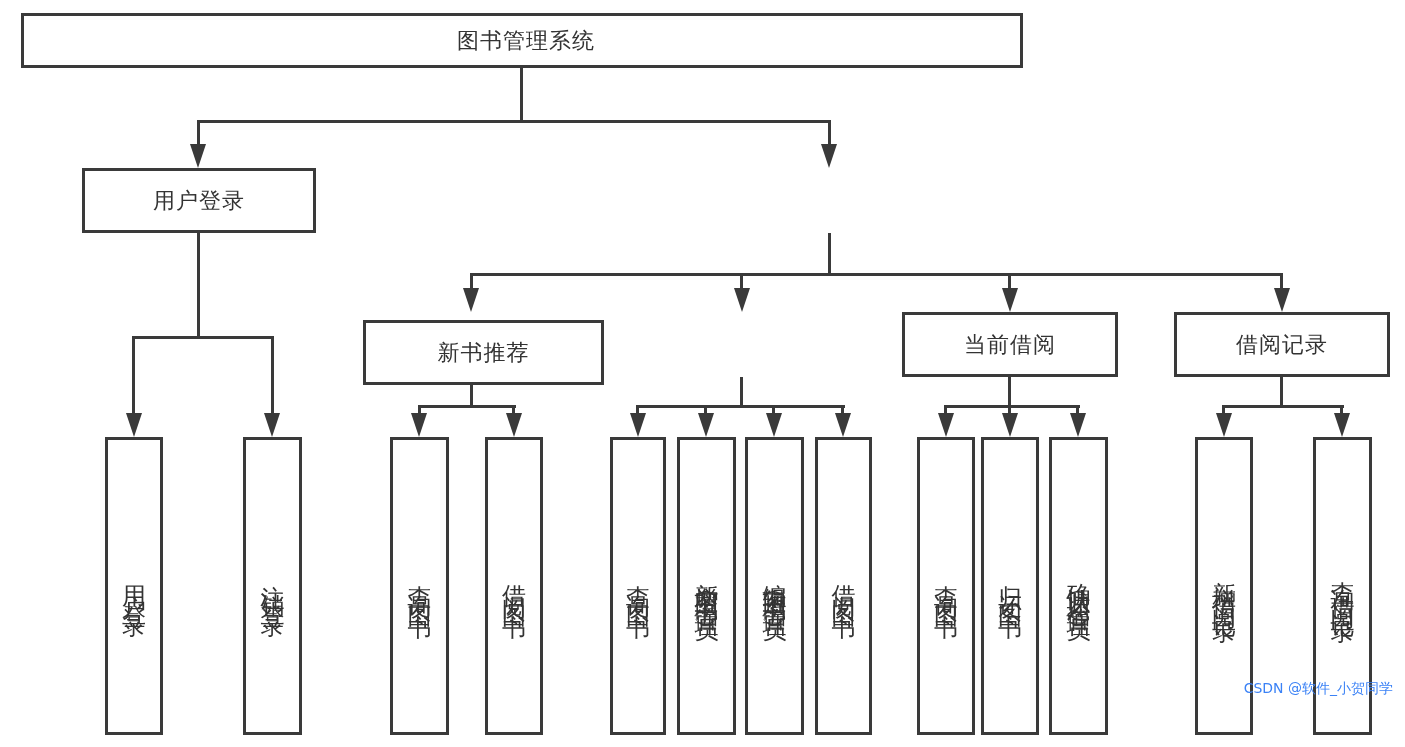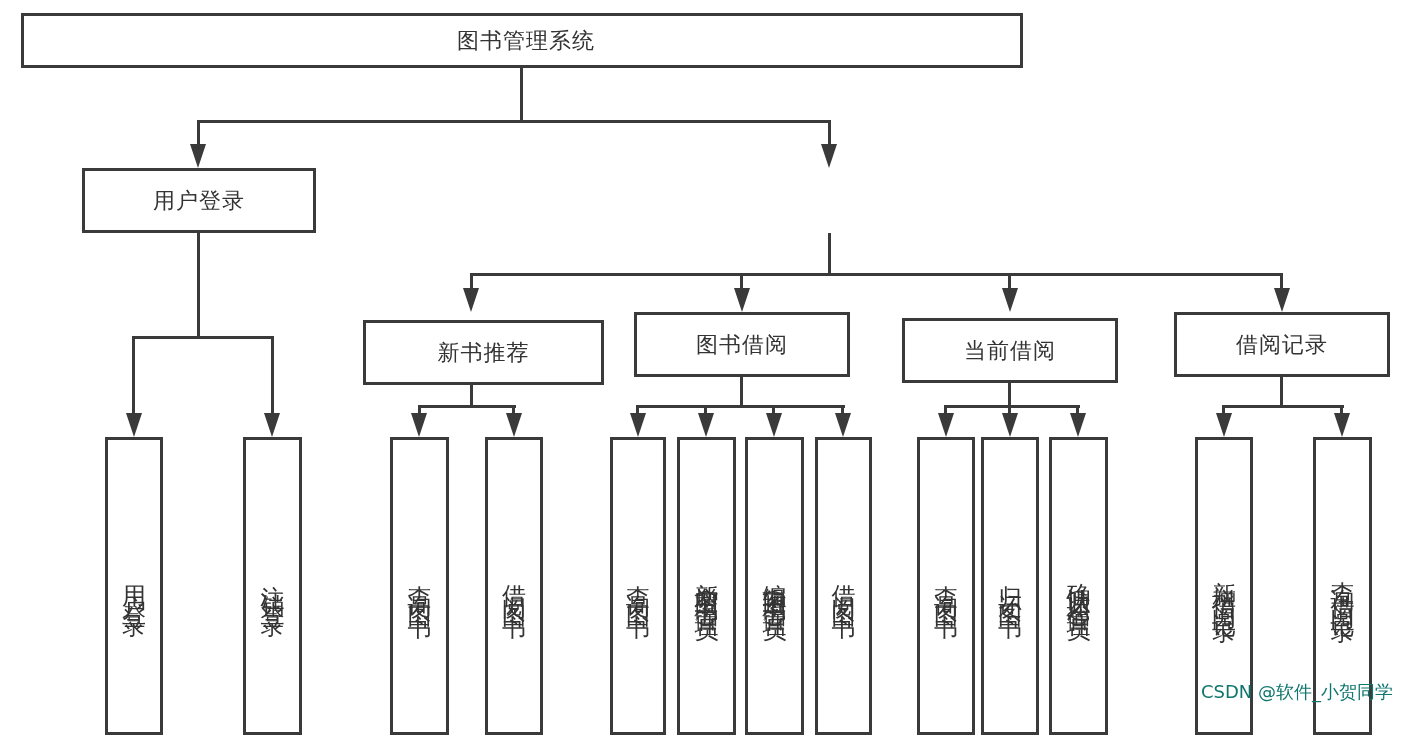--- a/index.html
+++ b/index.html
@@ -34,22 +34,22 @@
   .hline{position:absolute;height:3px;background:#3a3a3a;}
   .arrow{
     position:absolute;width:0;height:0;
     border-left:8px solid transparent;
     border-right:8px solid transparent;
     border-top:24px solid #3a3a3a;
   }
   .watermark{
     position:absolute;
     right:12px;top:680px;
-    font-size:18px;
-    color:#0f766e;
+    font-size:14px;
+    color:#3b82f6;
     white-space:nowrap;
   }
 </style>
 </head>
 <body>
 
 <div class="canvas">
 
   <div class="vline" style="left:520px;top:68px;height:54px;"></div>
   <div class="hline" style="left:197px;top:120px;width:634px;"></div>
@@ -114,24 +114,21 @@
     <span class="hlabel">图书管理系统</span>
   </div>
 
   <div class="node" style="left:82px;top:168px;width:234px;height:65px;">
     <span class="hlabel">用户登录</span>
   </div>
 
   <div class="node" style="left:363px;top:320px;width:241px;height:65px;">
     <span class="hlabel">新书推荐</span>
   </div>
-  <div class="node" style="left:634px;top:312px;width:216px;height:65px;">
-    <span class="hlabel">图书借阅</span>
-  </div>
-  <div class="node" style="left:902px;top:312px;width:216px;height:65px;margin-top:6px;">
+  <div class="node" style="left:902px;top:312px;width:216px;height:65px;">
     <span class="hlabel">当前借阅</span>
   </div>
   <div class="node" style="left:1174px;top:312px;width:216px;height:65px;">
     <span class="hlabel">借阅记录</span>
   </div>
 
   <div class="node" style="left:105px;top:437px;width:58px;height:298px;">
     <span class="vtext ls10">用户登录</span>
   </div>
   <div class="node" style="left:243px;top:437px;width:59px;height:298px;">

